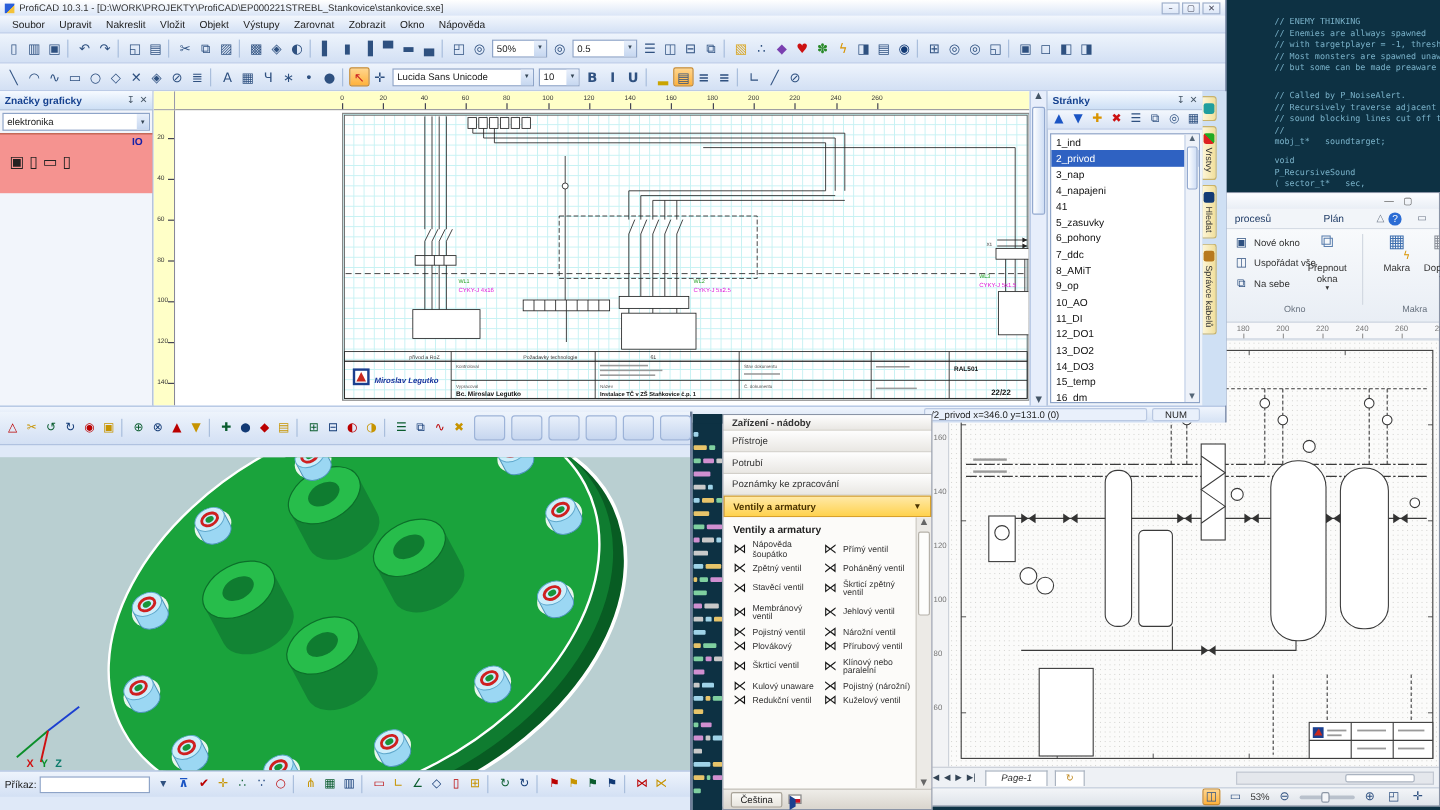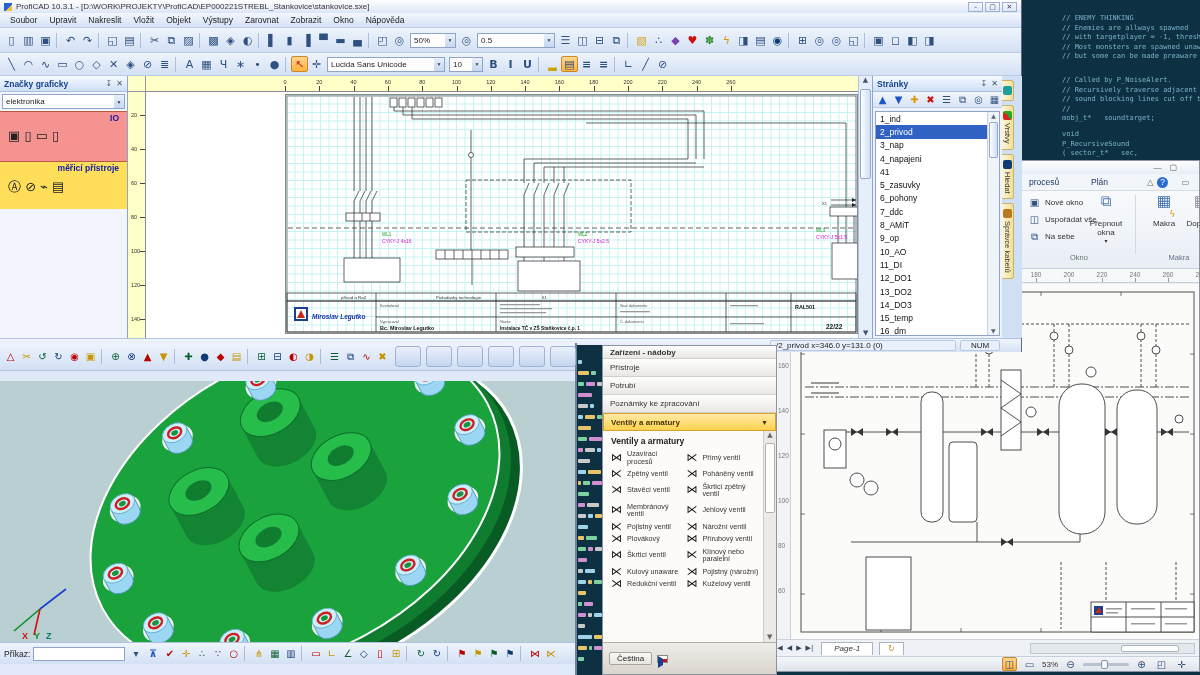--- a/index.html
+++ b/index.html
@@ -54,21 +54,21 @@
 .scat.cut{height:13px;font-weight:bold;overflow:hidden}
 .scat.sel{background:linear-gradient(#ffe9a6,#ffd24e);border:1px solid #d8a12c;font-weight:bold;color:#4a3300}
 .scat.sel .dd{margin-left:auto;font-size:7px}
 .slist{flex:1;background:#fcfbf9;position:relative;overflow:hidden}
 .slist-title{font-size:8.5px;font-weight:bold;color:#222;padding:5px 8px 4px}
 #vgrid{display:grid;grid-template-columns:1fr 1fr;row-gap:5px;padding:0 16px 0 6px}
 .vitem{display:flex;align-items:center;gap:3px;font-size:7.2px;color:#333;line-height:7.5px}
 .vico{font-size:11px;color:#111;width:15px;text-align:center;flex:none;font-family:"DejaVu Sans",sans-serif}
 .sscroll{position:absolute;right:0;top:0;width:13px;bottom:0;background:#eceae6;border-left:1px solid #cfccc6;font-size:7px;color:#666;text-align:center;font-family:"DejaVu Sans",sans-serif}
 .sthumb{position:absolute;left:1px;right:1px;top:12px;height:70px;background:#fdfdfc;border:1px solid #b5b1a9;border-radius:2px}
-.sbot{height:32px;flex:none;background:linear-gradient(#efede9,#d9d5cd);border-top:1px solid #b5b1a9;display:flex;align-items:center;gap:5px;padding:0 6px;font-size:8px;color:#222}
+.sbot{height:17px;flex:none;background:linear-gradient(#efede9,#d9d5cd);border-top:1px solid #b5b1a9;display:flex;align-items:center;gap:5px;padding:0 6px;font-size:8px;color:#222}
 .lang{border:1px solid #a9a499;background:linear-gradient(#fbfaf7,#e8e5de);padding:0 7px;height:13px;display:flex;align-items:center;border-radius:2px}
 .flag{width:11px;height:8px;background:linear-gradient(#fff 50%,#cc1122 50%);border:1px solid #888;position:relative}
 .flag:before{content:"";position:absolute;left:0;top:0;border-left:5px solid #1b3f8f;border-top:3px solid transparent;border-bottom:3px solid transparent;height:6px}
 
 #pfc{left:0;top:0;width:1022px;height:352px;z-index:3;background:#d9e4f6;border-right:1px solid #5a6b8c}
 .pfc-title{height:13px;background:linear-gradient(#ffffff,#dbe6f7);display: flex;align-items:center;gap:4px;font-size:8px;color:#333;padding:0 4px}
 .appico{width:8px;height:8px;background:linear-gradient(135deg,#2b5fd9 60%,#f3c23a 60%);flex:none}
 .winbtns{margin-left:auto;display:flex;gap:2px}
 .winbtn{width:15px;height:10px;border:1px solid #9fb0cc;background:linear-gradient(#f4f8ff,#dde7f7);display:flex;align-items:center;justify-content:center;font-size:7px;color:#445;font-family:"DejaVu Sans",sans-serif}
 #pfc-menu{height:15px;display:flex;align-items:center;background:linear-gradient(#f3f7fd,#d4e1f5);font-size:8.5px;color:#222;border-bottom:1px solid #bccbe6;padding:0 4px}
@@ -265,21 +265,21 @@
       </div>
   </div>
 
   <div id="vis" class="abs">
     <div class="vis-top">
       <span>—</span>
       <span>▢</span>
     </div>
     <div class="vis-tabs">
       <span class="vtabx" style="left:418px">procesů</span>
-      <span class="vtabx" style="left:480px">Plán</span>
+      <span class="vtabx" style="left:492px">Plán</span>
       <span class="vtabx" style="left:536px;color:#6b7686;font-family:'DejaVu Sans',sans-serif">△</span>
       <span class="vtabx" style="left:554px;color:#fff;background:#2b6cd4;border-radius:50%;width:11px;height:11px;padding:0;text-align:center;line-height:11px;top:3px">?</span>
       <span class="vtabx" style="left:570px;color:#6b7686;font-family:'DejaVu Sans',sans-serif">▭</span>
     </div>
     <div class="vis-ribbon">
       <div class="rsm" style="top:4px">
           <span class="icon sm">▣</span>
           <span>Nové okno</span>
         </div>
       <div class="rsm" style="top:21px">
@@ -453,21 +453,21 @@
         <div class="scat">Přístroje</div>
         <div class="scat">Potrubí</div>
         <div class="scat">Poznámky ke zpracování</div>
         <div class="scat sel">Ventily a armatury<span class="dd">▼</span></div>
       </div>
     <div class="slist">
       <div class="slist-title">Ventily a armatury</div>
       <div id="vgrid">
           <div class="vitem">
             <span class="vico">⋈</span>
-            <span>Uzavírací procesů</span>
+            <span>Nápověda šoupátko</span>
           </div>
           <div class="vitem">
             <span class="vico">⋉</span>
             <span>Přímý ventil</span>
           </div>
           <div class="vitem">
             <span class="vico">⋉</span>
             <span>Zpětný ventil</span>
           </div>
           <div class="vitem">
@@ -590,21 +590,21 @@
           <span class="icon">▄</span>
           <span class="tsep"></span>
           <span class="icon">◰</span>
           <span class="icon">◎</span>
         </span>
       <span class="combo" style="width:46px">
           <span>50%</span>
           <span class="arr">▼</span>
         </span>
       <span class="icon">◎</span>
-      <span class="combo" style="width:78px">
+      <span class="combo" style="width:54px">
           <span>0.5</span>
           <span class="arr">▼</span>
         </span>
       <span id="tb1b" style="display:flex;align-items:center">
           <span class="icon">☰</span>
           <span class="icon">◫</span>
           <span class="icon">⊟</span>
           <span class="icon">⧉</span>
         </span>
       <span class="tsep"></span>
@@ -688,24 +688,20 @@
           </span>
       </div>
       <div class="combo symcombo">
           <span>elektronika</span>
           <span class="arr">▼</span>
         </div>
       <div id="symsecs">
           <div class="symsec" style="background: rgb(245, 147, 144); height: 50px;">
             <div class="symhead">IO</div>
             <div class="symrow">▣ ▯ ▭ ▯</div>
-          </div>
-          <div class="symsec" style="background: rgb(255, 223, 90); height: 48px;">
-            <div class="symhead">měřicí přístroje</div>
-            <div class="symrow">Ⓐ ⊘ ⌁ ▤</div>
           </div>
         </div>
     </div>
 
     <div id="cnv" class="abs">
       <div id="cnv-corner"></div>
       <div id="hruler">
           <span class="rnum" style="left: 139px;">0</span>
           <span class="rtick" style="left: 139px;"></span>
           <span class="rnum" style="left: 173.3px;">20</span>

